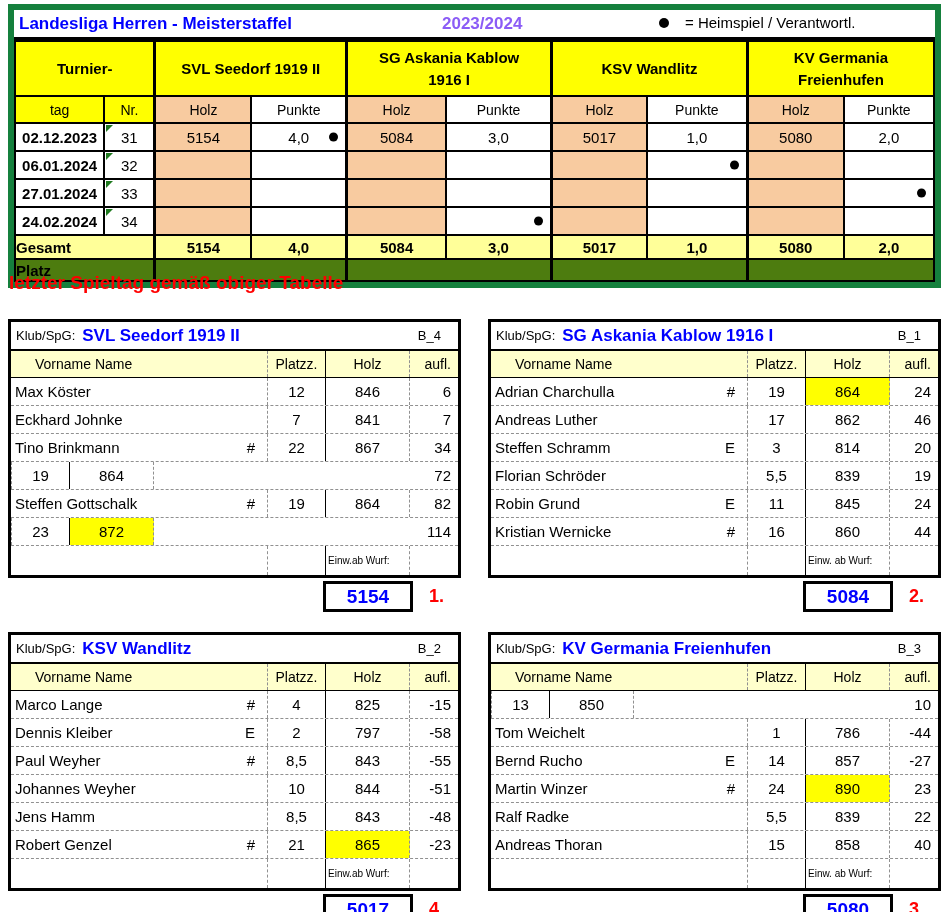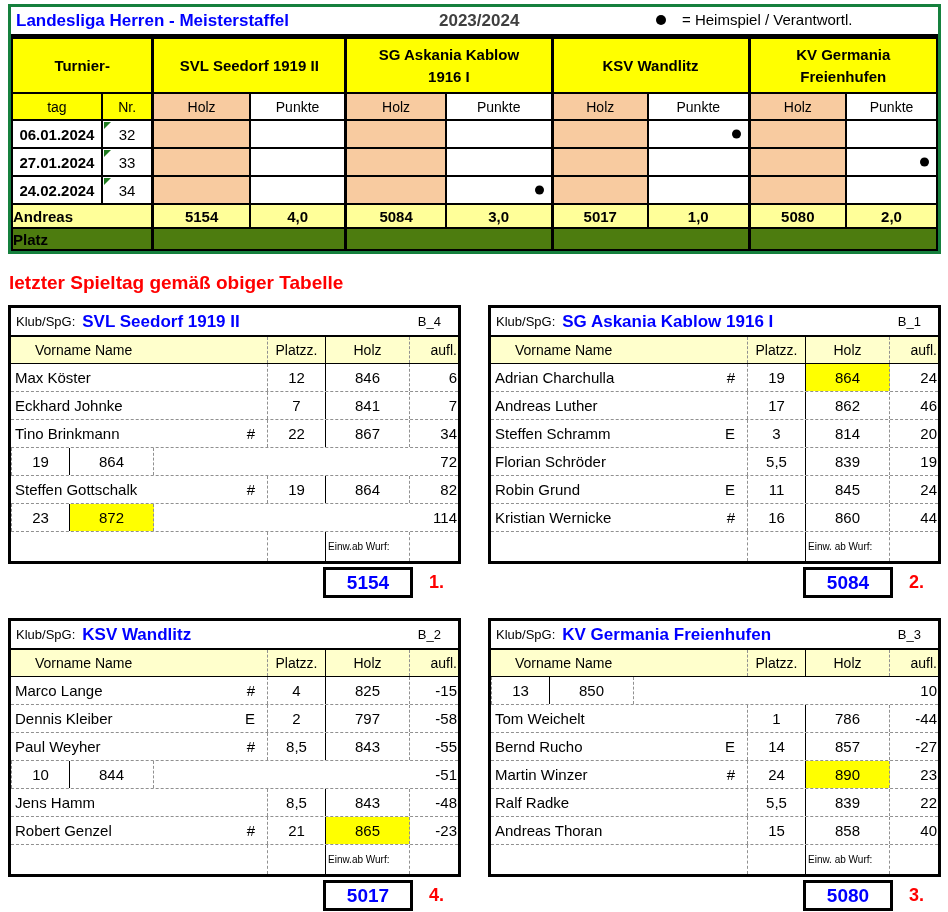--- a/index.html
+++ b/index.html
@@ -1,23 +1,23 @@
 <!DOCTYPE html>
 <html><head>
 <meta charset="utf-8">
 <style>
   html,body { margin:0; padding:0; background:#fff; }
   body { font-family:"Liberation Sans", sans-serif; color:#000; }
   #page { position:relative; width:948px; height:912px; background:#ffffff; overflow:hidden; }
 
   
-  .main-wrap { position:absolute; left:8px; top:4px; width:933px; border:3px solid #15803d; box-sizing:border-box; background:#fff; }
+  .main-wrap { position:absolute; left:8px; top:4px; width:933px; border:6px solid #15803d; box-sizing:border-box; background:#fff; }
   .title-bar { position:relative; height:27px; border-bottom:3px solid #000; background:#fff; }
   .title-text { position:absolute; left:5px; top:4px; color:#0000ff; font-weight:bold; font-size:17px; }
-  .season    { position:absolute; left:428px; top:4px; color:#404040; font-weight:bold; font-size:17px; }
+  .season    { position:absolute; left:428px; top:4px; color:#8b5cf6; font-weight:bold; font-size:17px; }
   .legend    { position:absolute; left:645px; top:4px; font-size:15px; }
   .legend-dot{ display:inline-block; width:10px; height:10px; border-radius:50%; background:#000; margin-right:16px; vertical-align:0px; }
 
   table.main { border-collapse:collapse; table-layout:fixed; width:100%; }
   table.main td { border:2px solid #000; text-align:center; padding:0; overflow:hidden; }
   .gb { border-left:3px solid #000 !important; }
   .yellow { background:#ffff00; }
   .peach  { background:#f8cba0; }
   .cream  { background:#ffff99; }
   .pblue  { background:#4d7c0f; }
@@ -32,39 +32,39 @@
   td.punkte { position:relative; text-align:left; padding-left:13px; }
   .home-dot { position:absolute; right:7px; top:50%; transform:translateY(-50%); width:9px; height:9px; border-radius:50%; background:#000; }
   tr.gesamt td { height:22px; font-weight:bold; font-size:15px; }
   tr.platz  td { height:20px; font-size:15px; }
   td.lbl-left { text-align:left !important; padding-left:4px; font-weight:bold; }
 
   
   .subtitle { position:absolute; left:9px; top:272px; color:#ff0000; font-weight:bold; font-size:19px; }
 
   
-  .club { position:absolute; width:547px; }
+  .club { position:absolute; width:547px;margin-top:14px; }
   .pos0 { left:8px;   top:305px; }
   .pos1 { left:488px; top:305px; }
   .pos2 { left:8px;   top:618px; }
   .pos3 { left:488px; top:618px; }
   .club-box { border:3px solid #000; box-sizing:border-box; width:453px; background:#fff; }
   .club-head { display:flex; align-items:center; height:27px; border-bottom:2px solid #000; padding:0 5px; }
   .club-label { font-size:13px; }
   .club-name  { color:#0000ff; font-weight:bold; font-size:17px; margin-left:7px; white-space:nowrap; }
   .club-code  { margin-left:auto; margin-right:12px; font-size:13px; }
 
   .crow { display:flex; align-items:stretch; height:27px; border-bottom:1px dashed #909090; background:#fff; }
   .crow.chdr { background:#ffffcc; border-bottom:1px solid #000; height:26px; }
   .crow.ceinw { height:29px; border-bottom:none; }
   .c-name  { width:256px; display:flex; align-items:center; padding-left:4px; font-size:15px; position:relative; box-sizing:border-box; }
   .c-marker{ position:absolute; right:12px; font-size:15px; }
   .c-platzz{ width:58px; border-left:1px dashed #909090; display:flex; align-items:center; justify-content:center; font-size:15px; box-sizing:border-box; }
   .c-holz  { width:85px; border-left:1px solid #000; border-right:1px dashed #909090; display:flex; align-items:center; justify-content:center; font-size:15px; box-sizing:border-box; }
-  .c-aufl  { flex:1; display:flex; align-items:center; justify-content:flex-end; padding-right:1px; font-size:15px; box-sizing:border-box; }
+  .c-aufl  { flex:1; display:flex; align-items:center; justify-content:flex-end; padding-right:7px; font-size:15px; box-sizing:border-box; }
   .chdr .c-name { font-size:14px;padding-left:24px; }
   .chdr .c-platzz, .chdr .c-holz, .chdr .c-aufl { font-size:14px; }
   .hl { background:#ffff00; }
   .einw-lbl { font-size:10px; justify-content:flex-start !important; padding-left:2px; }
 
   .club-total { position:relative; height:36px; }
   .total-box { position:absolute; left:315px; top:3px; width:90px; height:31px; border:3px solid #000; box-sizing:border-box; display:flex; align-items:center; justify-content:center; color:#0000ff; font-weight:bold; font-size:19px; background:#fff; }
   .rank { position:absolute; left:421px; top:8px; color:#ff0000; font-weight:bold; font-size:18px; }
 </style>
 </head>
@@ -107,20 +107,32 @@
             <td class="peach gb">Holz</td>
             <td>Punkte</td>
             <td class="peach gb">Holz</td>
             <td>Punkte</td>
             <td class="peach gb">Holz</td>
             <td>Punkte</td>
             <td class="peach gb">Holz</td>
             <td>Punkte</td>
           </tr>
           <tr class="data">
+            <td class="date">02.12.2023</td>
+            <td class="nr">31<span class="tri"></span></td>
+            <td class="peach gb">5154</td>
+            <td class="punkte">4,0<span class="home-dot"></span></td>
+            <td class="peach gb">5084</td>
+            <td class="punkte">3,0</td>
+            <td class="peach gb">5017</td>
+            <td class="punkte">1,0</td>
+            <td class="peach gb">5080</td>
+            <td class="punkte">2,0</td>
+          </tr>
+          <tr class="data">
             <td class="date">06.01.2024</td>
             <td class="nr">32<span class="tri"></span></td>
             <td class="peach gb"></td>
             <td class="punkte"></td>
             <td class="peach gb"></td>
             <td class="punkte"></td>
             <td class="peach gb"></td>
             <td class="punkte">
               <span class="home-dot"></span>
             </td>
@@ -149,21 +161,21 @@
             <td class="peach gb"></td>
             <td class="punkte">
               <span class="home-dot"></span>
             </td>
             <td class="peach gb"></td>
             <td class="punkte"></td>
             <td class="peach gb"></td>
             <td class="punkte"></td>
           </tr>
           <tr class="gesamt">
-            <td class="cream lbl-left" colspan="2">Andreas</td>
+            <td class="cream lbl-left" colspan="2">Gesamt</td>
             <td class="cream gb">5154</td>
             <td class="cream punkte">4,0</td>
             <td class="cream gb">5084</td>
             <td class="cream punkte">3,0</td>
             <td class="cream gb">5017</td>
             <td class="cream punkte">1,0</td>
             <td class="cream gb">5080</td>
             <td class="cream punkte">2,0</td>
           </tr>
           <tr class="platz">
@@ -325,20 +337,21 @@
             <div class="c-holz">797</div>
             <div class="c-aufl">-58</div>
           </div>
           <div class="crow">
             <div class="c-name">Paul Weyher<span class="c-marker">#</span></div>
             <div class="c-platzz">8,5</div>
             <div class="c-holz">843</div>
             <div class="c-aufl">-55</div>
           </div>
           <div class="crow">
+            <div class="c-name">Johannes Weyher</div>
             <div class="c-platzz">10</div>
             <div class="c-holz">844</div>
             <div class="c-aufl">-51</div>
           </div>
           <div class="crow">
             <div class="c-name">Jens Hamm</div>
             <div class="c-platzz">8,5</div>
             <div class="c-holz">843</div>
             <div class="c-aufl">-48</div>
           </div>

